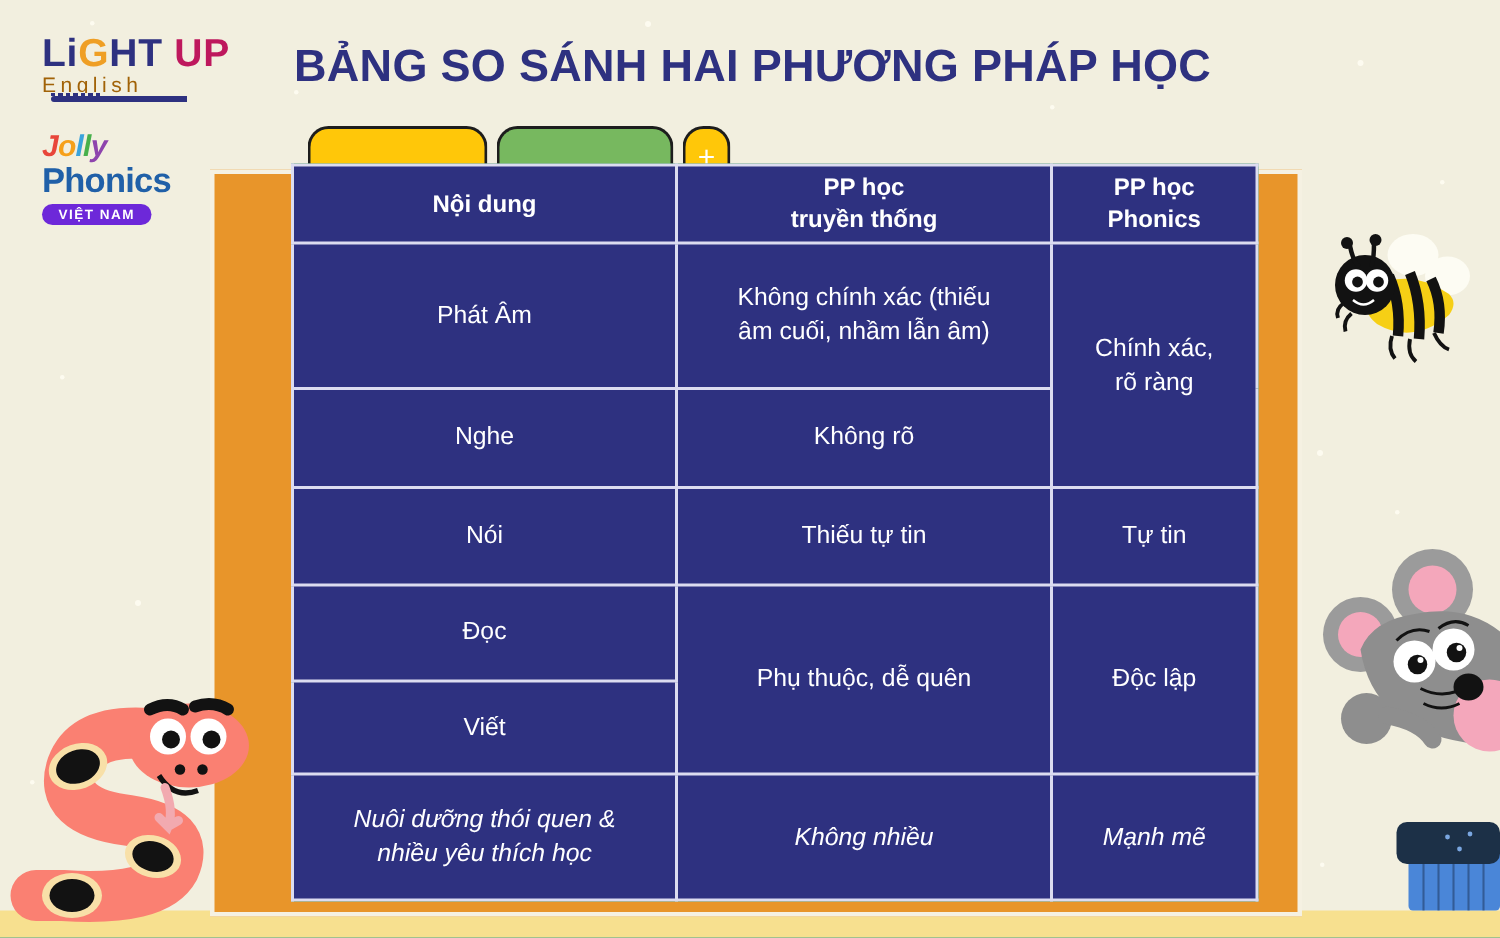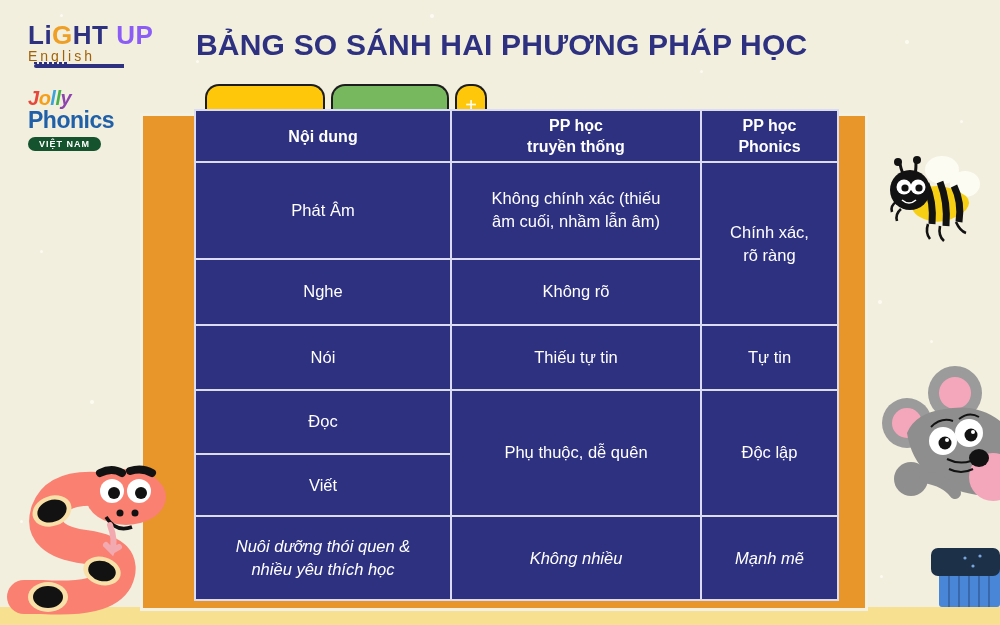--- a/index.html
+++ b/index.html
@@ -19,37 +19,37 @@
     background:#f7e08f;
   }
 
   
   #logo-lightup { position:absolute; left:28px; top:22px; width:156px; height:48px; }
   #logo-jolly   { position:absolute; left:28px; top:88px; width:110px; height:56px; }
 
   .lu-top { font-size:26px; font-weight:bold; letter-spacing:.5px; color:#2e3180;
             font-family:"Liberation Sans", sans-serif; line-height:26px; white-space:nowrap; }
   .lu-top .g { color:#ef9f25; }
-  .lu-top .u { color:#8b5cf6; }
+  .lu-top .u { color:#be185d; }
   .lu-sub { font-size:14px; color:#a16207; letter-spacing:3px; text-align:left;
             margin-top:1px; line-height:15px; padding-right:2px;}
   .lu-rule { position:absolute; left:6px; top:42px; width:116px; height:4px;
              background:linear-gradient(90deg,#2e3180 0 78%, #f2efdf 78% 100%);
              border-radius:2px; }
   .lu-rule:after{ content:""; position:absolute; left:0; top:-2px; width:34px; height:2px;
              background:repeating-linear-gradient(90deg,#2e3180 0 3px,#f2efdf 3px 5px); }
 
   .jp-jolly { font-size:20px; font-weight:bold; font-style:italic; letter-spacing:-.5px; line-height:20px;}
   .jp-jolly span:nth-child(1){color:#e8463a;}
   .jp-jolly span:nth-child(2){color:#f6a01a;}
   .jp-jolly span:nth-child(3){color:#3aa3dc;}
   .jp-jolly span:nth-child(4){color:#47b04b;}
   .jp-jolly span:nth-child(5){color:#8e44ad;}
   .jp-phonics { font-size:23px; font-weight:bold; color:#2060a8; line-height:25px; letter-spacing:-.5px;}
-  .jp-vn { margin-top:3px; display:inline-block; background:#14532d; color:#fff;
+  .jp-vn { margin-top:3px; display:inline-block; background:#6d28d9; color:#fff;
            font-size:9px; font-weight:bold; letter-spacing:1px; padding:2px 11px; border-radius:9px; }
 
   
   #page-title {
     position:absolute; left:196px; top:28px; width:640px;
     text-align:left; color:#2e3180; font-weight:bold; font-size:30px;
     letter-spacing:.2px; white-space:nowrap;
   }
 
   

